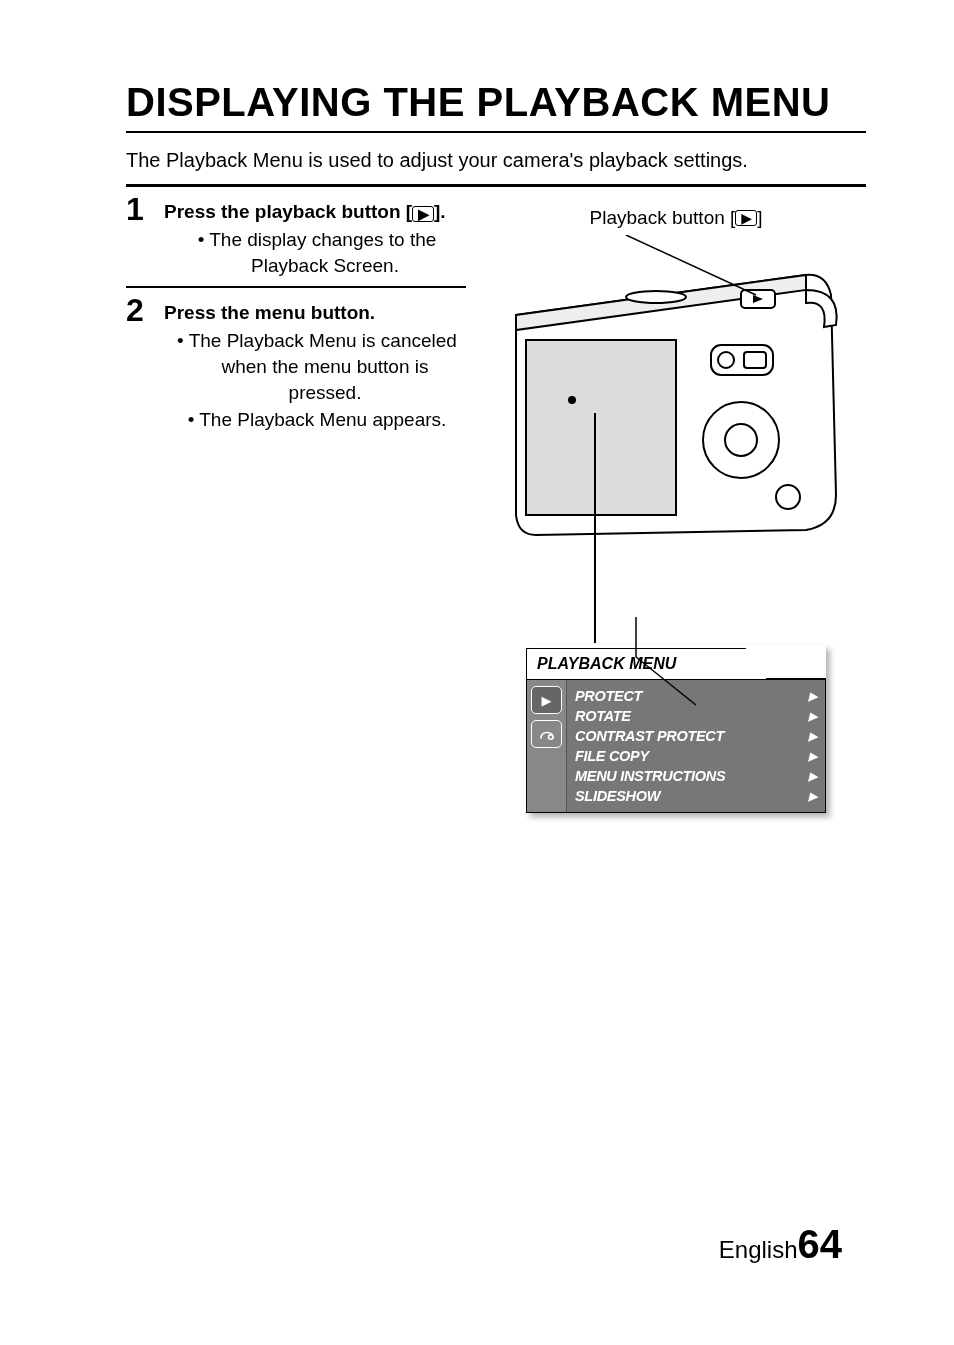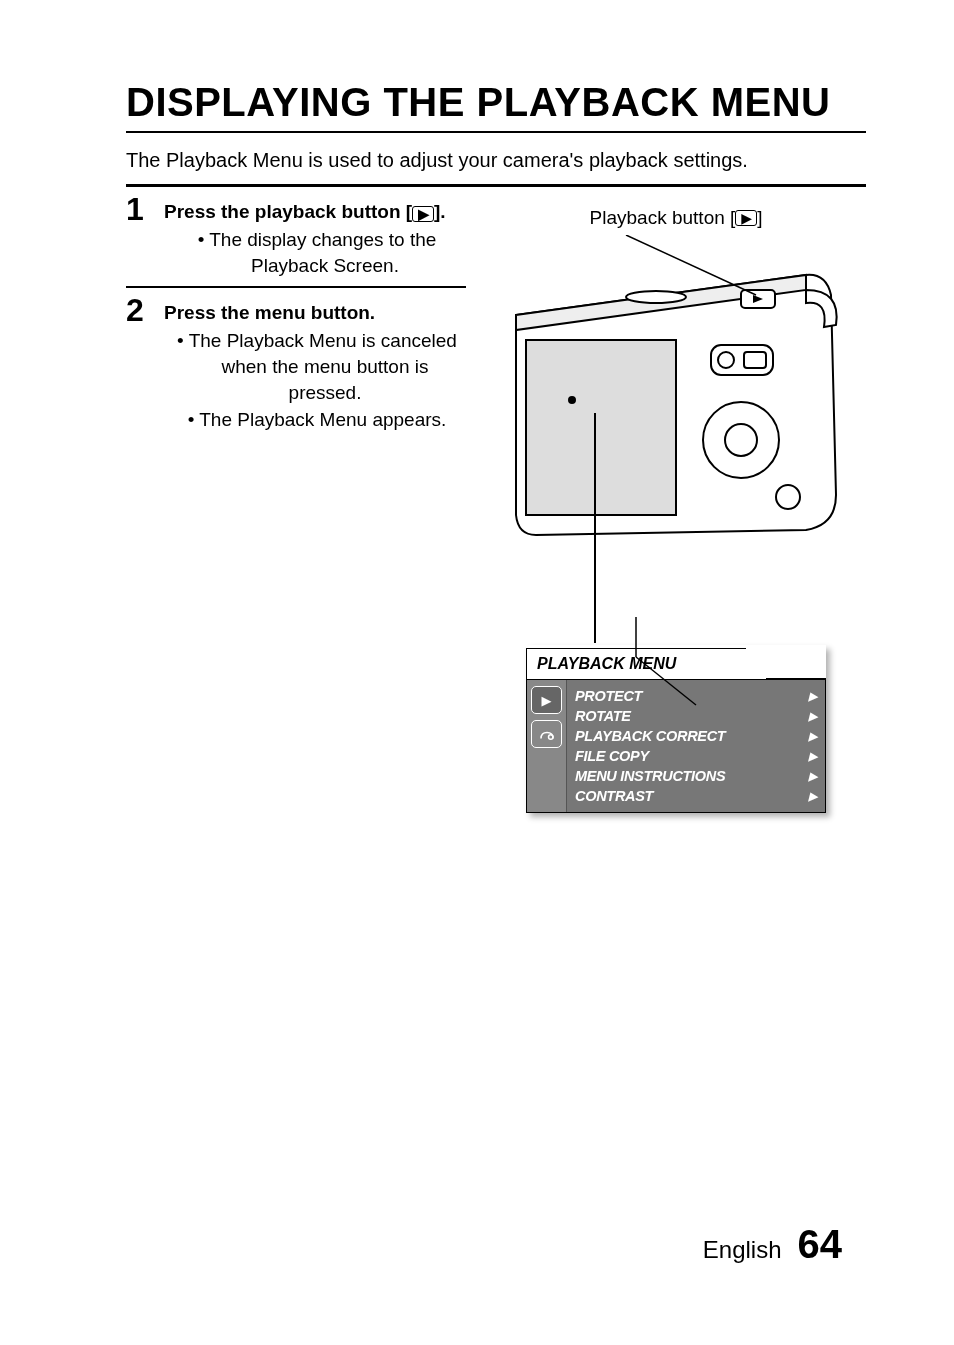--- a/index.html
+++ b/index.html
@@ -173,21 +173,20 @@
     padding: 2px 0;
     letter-spacing: -0.3px;
   }
   .menu-item .tri { color: #fff; font-size: 11px; }
   .footer {
     position: absolute;
     right: 112px;
     bottom: 78px;
     display: flex;
     align-items: baseline;
-    gap: 16px;
   }
   .footer-lang { font-size: 24px; }
   .footer-num { font-size: 40px; font-weight: 900; margin-top: 12px; }
   .leader-mb {
     position:absolute;
     left: 88px;
     top: 178px;
     width:2px;
     height: 230px;
     background:#000;
@@ -288,33 +287,33 @@
           <div class="menu-items">
             <div class="menu-item">
                 <span>PROTECT</span>
                 <span class="tri">▶</span>
               </div>
             <div class="menu-item">
                 <span>ROTATE</span>
                 <span class="tri">▶</span>
               </div>
             <div class="menu-item">
-                <span>PLAYBACK CORRECT</span>
+                <span>CONTRAST PROTECT</span>
                 <span class="tri">▶</span>
               </div>
             <div class="menu-item">
                 <span>FILE COPY</span>
                 <span class="tri">▶</span>
               </div>
             <div class="menu-item">
                 <span>MENU INSTRUCTIONS</span>
                 <span class="tri">▶</span>
               </div>
             <div class="menu-item">
-                <span>CONTRAST</span>
+                <span>SLIDESHOW</span>
                 <span class="tri">▶</span>
               </div>
           </div>
         </div>
       </div>
 
       <svg style="position:absolute; left:110px; top:430px; width:120px; height:90px; overflow:visible;">
         <line x1="40" y1="0" x2="40" y2="40" stroke="#000" stroke-width="1.5"></line>
         <line x1="40" y1="40" x2="100" y2="88" stroke="#000" stroke-width="1.5"></line>
       </svg>

